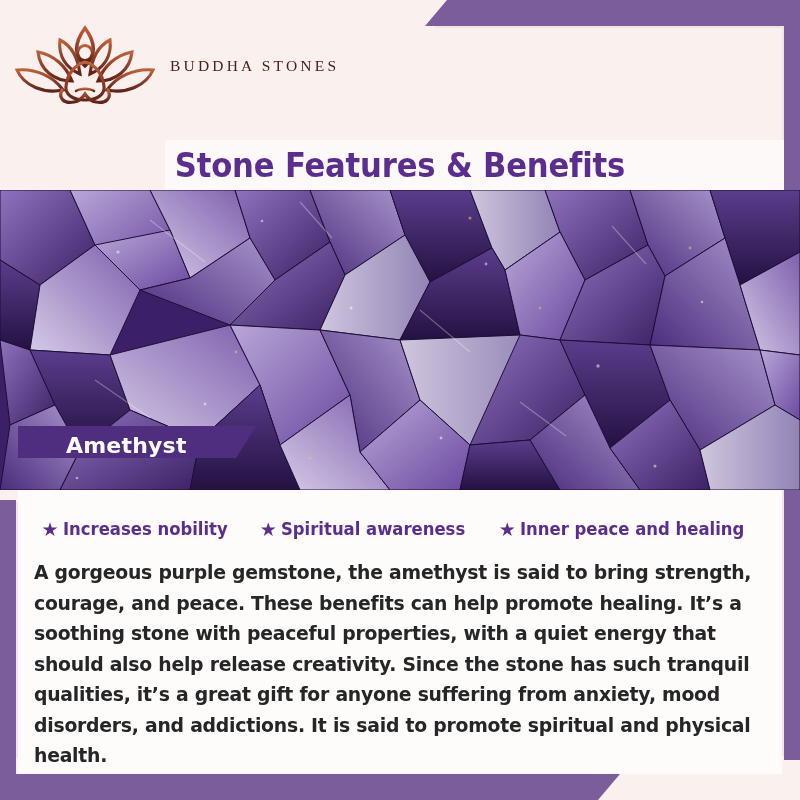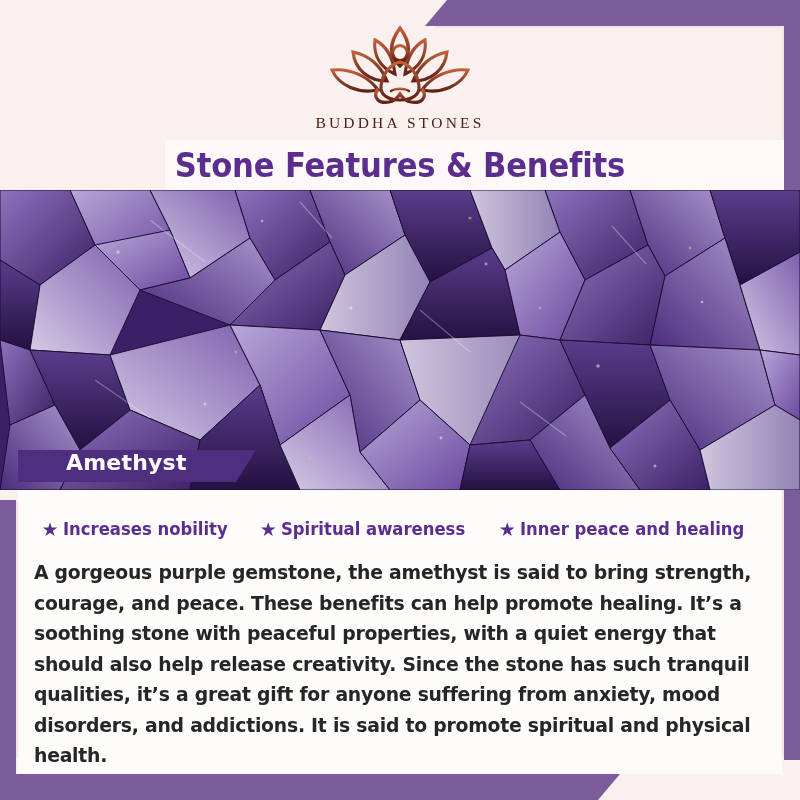--- a/index.html
+++ b/index.html
@@ -22,21 +22,21 @@
 
   .inner-hair{position:absolute;background:#f4e4e1;}
   .hair-top{top:26px;left:435px;width:349px;height:2px;}
   .hair-right{top:28px;right:16px;width:2px;height:728px;}
   .hair-left{left:16px;top:502px;width:2px;height:256px;}
   .hair-bottom{bottom:26px;left:18px;width:580px;height:2px;}
 
   
   .header{position:absolute;top:0;left:0;width:800px;height:190px;}
   .logo-wrap{position:absolute;top:18px;left:0;width:800px;
-    display:flex;flex-direction:column;align-items:center;}
+    display:flex;align-items:center;}
   .logo-mark{width:170px;height:92px;display:block;}
   .logo-word{
     margin-top:4px;
     font-family:"Liberation Serif", serif;
     font-size:15.5px;letter-spacing:3.2px;
     color:#4a2118;font-weight:400;
     white-space:nowrap;
   }
 
   
@@ -57,24 +57,24 @@
 
   
   .photo{
     position:absolute;top:190px;left:0;width:800px;height:300px;
     overflow:hidden;background:#3a1f63;
   }
   .photo svg{display:block;width:800px;height:300px;}
 
   
   .stone-banner{
-    position:absolute;top:450px;left:18px;width:238px;height:32px;
+    position:absolute;top:426px;left:18px;width:238px;height:32px;
     background:#4f2d7f;
     clip-path:polygon(0 0,100% 0,calc(100% - 20px) 100%,0 100%);
-    display:flex;align-items:flex-start;
+    display:flex;align-items:flex-end;
   }
   .stone-banner span{
     color:#ffffff;font-weight:bold;font-size:22px;
     margin-left:48px;letter-spacing:0.2px;
     font-family:"DejaVu Sans", sans-serif;
   }
 
   
   .content{
     position:absolute;top:490px;left:18px;width:764px;height:284px;

